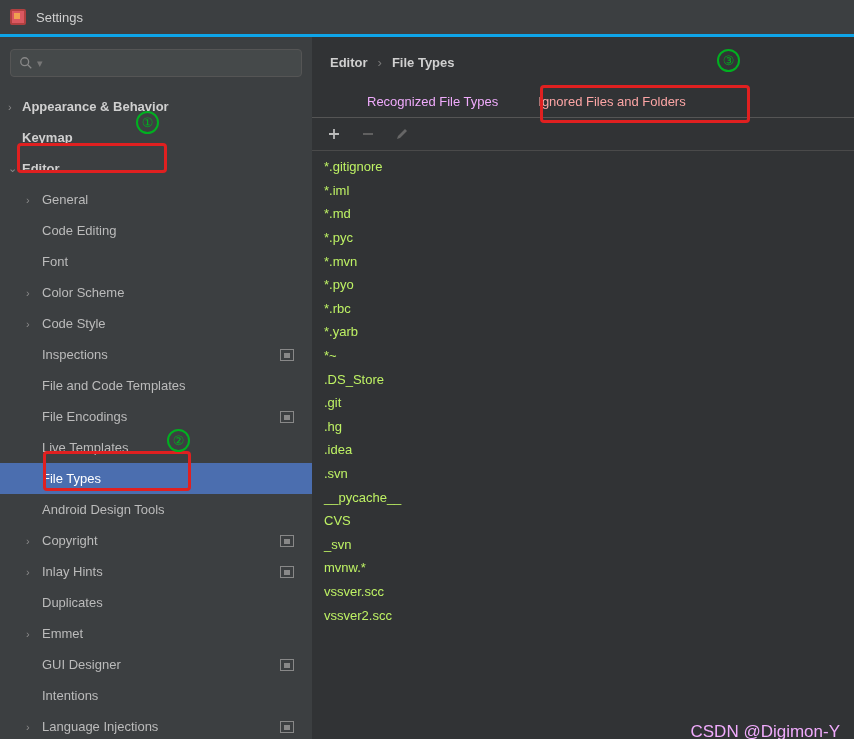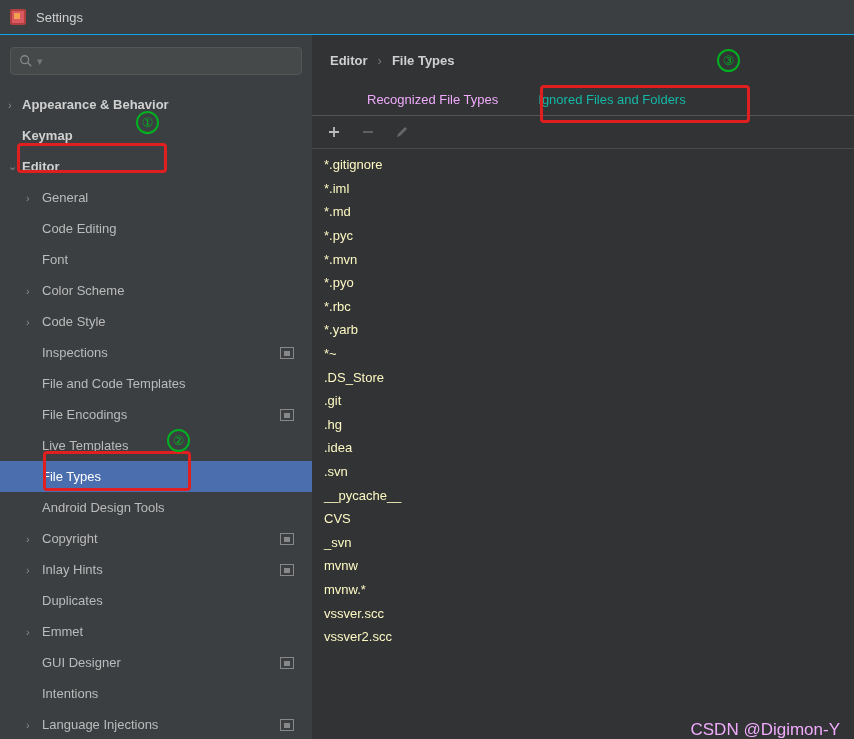--- a/index.html
+++ b/index.html
@@ -12,21 +12,21 @@
   color: #bbbbbb;
   overflow: hidden;
   position: relative;
 }
 .titlebar {
   height: 28px;
   background: #3c3f41;
   display: flex;
   align-items: center;
   padding: 17px 10px;
-  border-bottom: 1px solid #0ea5e9;
+  border-bottom: 3px solid #0ea5e9;
   text-align: right;
 }
 .titlebar .logo {
   width: 16px;
   height: 16px;
   margin-right: 10px;
   background: #db5860;
   border: 2px solid #b04040;
   border-radius: 2px;
   position: relative;
@@ -154,21 +154,21 @@
   gap: 0;
   border-bottom: 1px solid #555;
   position: relative;
 }
 .tab {
   padding: 8px 20px;
   color: #f0abfc;
   cursor: pointer;
 }
 .tab.active {
-  color: #14b8a6;
+  color: #fca5a5;
 }
 
 .toolbar {
   display: flex;
   align-items: center;
   gap: 18px;
   padding: 8px 14px;
   border-bottom: 1px solid #4a4a4a;
 }
 .toolbar .toolbtn {
@@ -181,21 +181,21 @@
 
 .patterns {
   padding: 4px 10px 10px 10px;
   flex:1;
   overflow: auto;
 }
 .pattern-item {
   height: 23.6px;
   display: flex;
   align-items: center;
-  color: #fef9c3;
+  color: #bef264;
   padding-left: 2px;
 }
 
 .watermark {
   position: absolute;
   right: 14px;
   bottom: 6px;
   color: #f0abfc;
   font-size: 17px;
 }
@@ -344,21 +344,20 @@
         <div class="pattern-item">*.yarb</div>
         <div class="pattern-item">*~</div>
         <div class="pattern-item">.DS_Store</div>
         <div class="pattern-item">.git</div>
         <div class="pattern-item">.hg</div>
         <div class="pattern-item">.idea</div>
         <div class="pattern-item">.svn</div>
         <div class="pattern-item">__pycache__</div>
         <div class="pattern-item">CVS</div>
         <div class="pattern-item">_svn</div>
-        <div class="pattern-item">mvnw</div>
         <div class="pattern-item">mvnw.*</div>
         <div class="pattern-item">vssver.scc</div>
         <div class="pattern-item">vssver2.scc</div>
       </div>
 
     <div class="watermark">CSDN @Digimon-Y</div>
   </div>
 
 </div>
 

